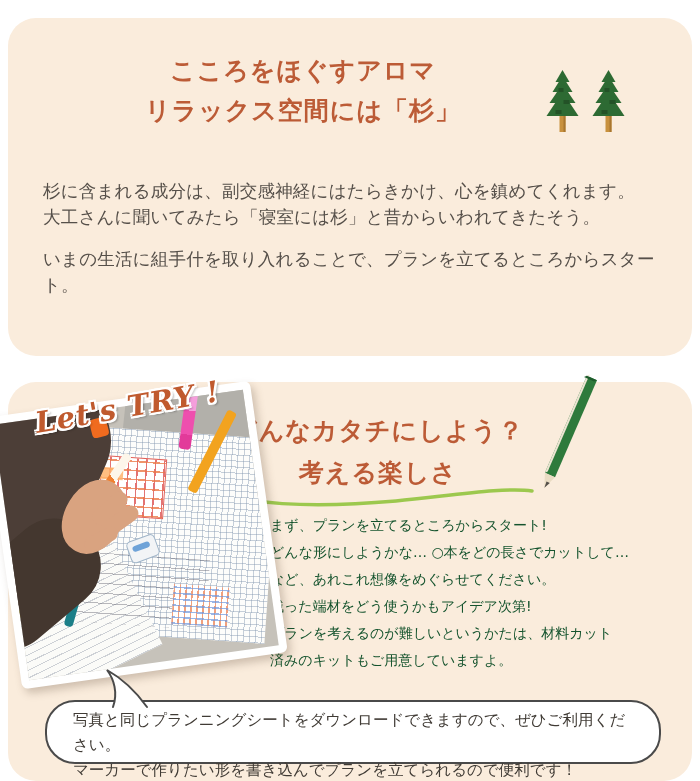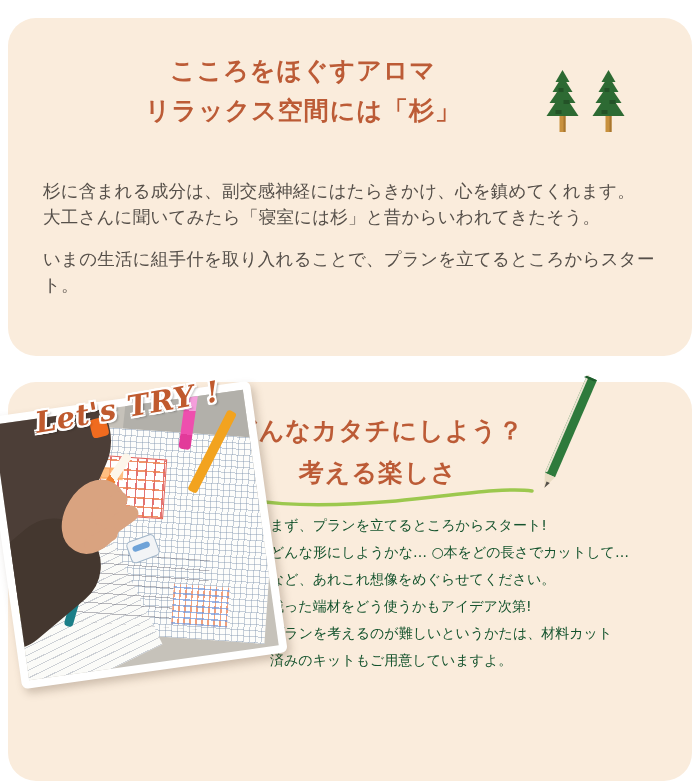--- a/index.html
+++ b/index.html
@@ -212,15 +212,23 @@
       <polygon points="26.5,111.5 29.8,113 24.4,117.8" fill="#55504a"></polygon>
     </svg>
 
     <p class="s2-body">まず、プランを立てるところからスタート!
 どんな形にしようかな… ○本をどの長さでカットして…
 など、あれこれ想像をめぐらせてください。
 残った端材をどう使うかもアイデア次第!
 プランを考えるのが難しいというかたは、材料カット
 済みのキットもご用意していますよ。</p>
 
+    <div class="bubble">
+      <svg class="bubble-tail" width="46" height="40" viewBox="0 0 46 40">
+        <path d="M8,40 C13,24 9,10 2,1 C18,10 32,24 42,40 L8,40 Z" fill="#ffffff"></path>
+        <path d="M8,38 C13,24 9,10 2,1 C18,10 32,24 42,38" fill="none" stroke="#4a4a4a" stroke-width="2" stroke-linecap="round"></path>
+      </svg>
+      <p class="bubble-text">写真と同じプランニングシートをダウンロードできますので、ぜひご利用ください。
+マーカーで作りたい形を書き込んでプランを立てられるので便利です！</p>
+    </div>
 
   </section>
 </div>
 
 </body></html>

